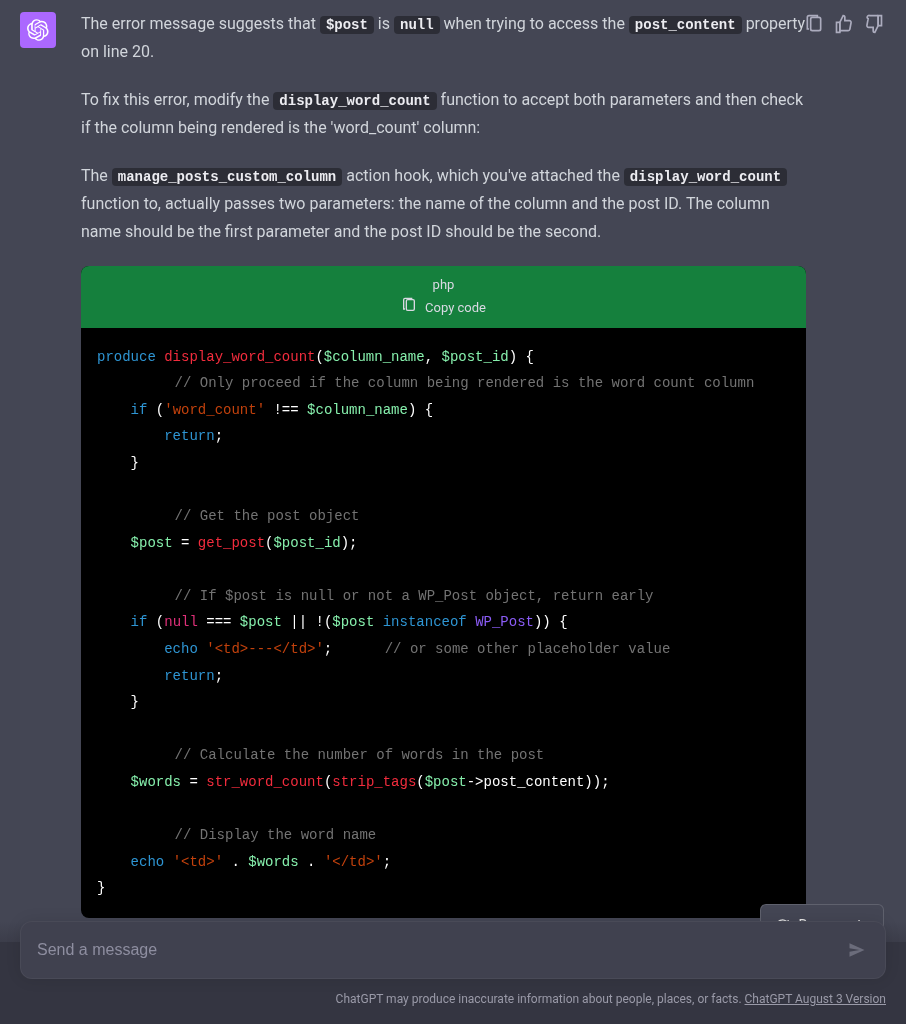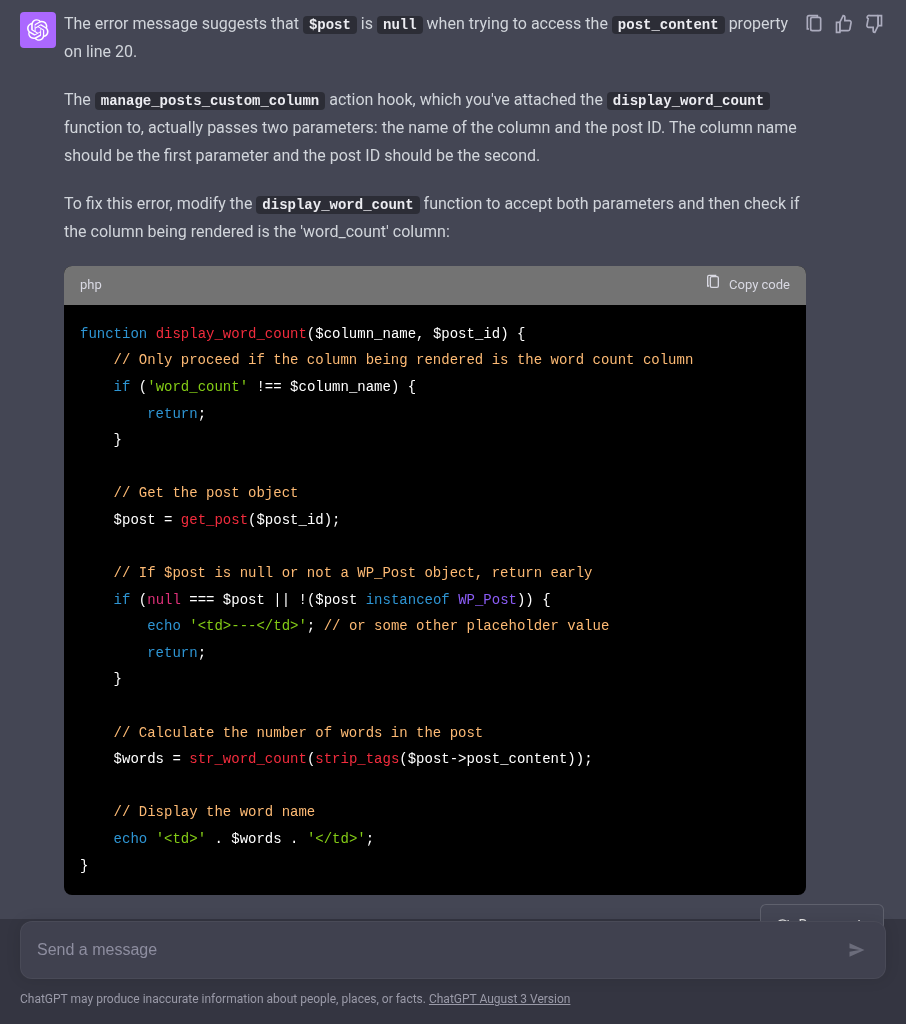--- a/index.html
+++ b/index.html
@@ -11,21 +11,21 @@
       line-height: 1.75;
       width: 906px;
       height: 1024px;
       overflow: hidden;
       position: relative;
     }
     .message-row {
       background: #444654;
       padding: 10px 20px 24px;
       display: flex;
-      gap: 8px;
+      gap: 25px;
     }
     .avatar {
       width: 36px;
       height: 36px;
       border-radius: 4px;
       background: #ab68ff;
       display: flex;
       align-items: center;
       justify-content: center;
       flex-shrink: 0;
@@ -60,50 +60,51 @@
       color: #acacbe;
       cursor: pointer;
     }
     .code-block {
       background: #000;
       border-radius: 8px;
       overflow: hidden;
       margin-top: 12px;
     }
     .code-header {
-      background: #737373;
+      background: #15803d;
       display: flex;
       justify-content: space-between;
       align-items: center;
       padding: 8px 16px;
       font-size: 13px;
       color: #d9d9e3;
+      flex-direction: column;
     }
     .copy-btn {
       display: flex;
       align-items: flex-start;
       gap: 8px;
       color: #d9d9e3;
       cursor: pointer;
       font-size: 13px;
     }
     .copy-btn svg { width: 16px; height: 16px; }
     pre {
       padding: 16px;
       overflow-x: auto;
       font-family: "SFMono-Regular", Consolas, "Liberation Mono", Menlo, monospace;
       font-size: 14px;
       line-height: 1.9;
       color: #fff;
     }
     .tok-kw { color: #2e95d3; }
     .tok-fn { color: #f22c3d; }
-    .tok-var { color: #ffffff; }
-    .tok-cm { color: #fdba74; }
-    .tok-str { color: #84cc16; }
+    .tok-var { color: #86efac; }
+    .tok-cm { color: #737373; margin-left: 44px; }
+    .tok-str { color: #c2410c; }
     .tok-num { color: #df3079; }
     .tok-cls { color: #8b5cf6; }
     .input-bar-wrap {
       position: absolute;
       bottom: 0; left: 0; right: 0;
       padding: 0 20px 14px;
       background: linear-gradient(180deg, rgba(52,53,65,0) 0%, #343541 40%);
     }
     .input-bar {
       position: relative;
@@ -145,59 +146,59 @@
       color: #e5e5e5;
       display: flex;
       align-items: center;
       gap: 8px;
       font-size: 14px;
       cursor: pointer;
       margin-top: 39px;
     }
     .regenerate-btn svg { width: 15px; height: 15px; }
     .footer-note {
-      text-align: left;
+      text-align: right;
       font-size: 12px;
       color: #9a9aa8;
       margin-top: 10px;
     }
     .footer-note .link { text-decoration: underline; cursor: pointer; }
   </style>
 </head>
 <body>
 
 <div class="message-row">
   <div class="avatar">
     <svg viewBox="0 0 41 41" fill="#fff">
         <path d="M37.5 16.8c.9-2.7.6-5.7-.9-8.1-2.2-3.9-6.7-5.9-11-5C23.7 1.5 20.9.2 18 .3c-4.5-.1-8.4 2.8-9.8 7C5.4 7.9 3 9.6 1.5 12.1c-2.3 3.8-1.7 8.7 1.3 12-1 2.7-.7 5.6.8 8.1 2.2 3.9 6.7 5.9 11 5 1.9 2.2 4.7 3.4 7.6 3.4 4.5.1 8.5-2.8 9.8-7 2.8-.6 5.2-2.3 6.7-4.8 2.3-3.9 1.8-8.8-1.2-12zM22.2 38c-1.8 0-3.5-.6-4.9-1.7l.2-.1 8.1-4.7c.4-.2.7-.7.7-1.1v-11.5l3.4 2v9.5c0 4.2-3.3 7.6-7.5 7.6zM5.8 31c-.9-1.5-1.2-3.3-.9-5.1l.2.1 8.1 4.7c.4.2.9.2 1.3 0l9.9-5.7v3.9l-8.2 4.7c-3.6 2.1-8.2.9-10.3-2.7zM3.7 13.4c.9-1.5 2.3-2.7 4-3.3v9.7c0 .5.3.9.7 1.1l9.9 5.7-3.4 2-8.1-4.7c-3.6-2.1-4.9-6.8-2.8-10.5h-.3zm28 6.5l-9.9-5.7 3.4-2 8.1 4.7c3.6 2.1 4.9 6.8 2.8 10.4-.9 1.5-2.3 2.7-4 3.3v-9.7c0-.5-.3-.9-.7-1.1l.3.1zm3.4-5.1l-.2-.1-8.1-4.7c-.4-.2-.9-.2-1.3 0l-9.9 5.7v-3.9l8.2-4.7c3.6-2.1 8.3-.8 10.3 2.8.9 1.5 1.2 3.3.9 5l.1-.1zM14.2 21.8l-3.4-2v-9.5c0-4.2 3.4-7.6 7.6-7.6 1.8 0 3.5.6 4.8 1.8l-.2.1-8.1 4.7c-.4.2-.7.7-.7 1.1v11.4zm1.9-4l4.4-2.5 4.4 2.5v5.1l-4.4 2.5-4.4-2.5v-5.1z"></path>
       </svg>
   </div>
   <div class="content">
     <p>
       <span>The error message suggests that </span><code class="inline-code">$post</code><span> is </span><code class="inline-code">null</code><span> when trying to access the </span><code class="inline-code">post_content</code><span> property on line 20.</span>
     </p>
     <p>
-      <span>The </span><code class="inline-code">manage_posts_custom_column</code><span> action hook, which you've attached the </span><code class="inline-code">display_word_count</code><span> function to, actually passes two parameters: the name of the column and the post ID. The column name should be the first parameter and the post ID should be the second.</span>
+      <span>To fix this error, modify the </span><code class="inline-code">display_word_count</code><span> function to accept both parameters and then check if the column being rendered is the 'word_count' column:</span>
     </p>
     <p>
-      <span>To fix this error, modify the </span><code class="inline-code">display_word_count</code><span> function to accept both parameters and then check if the column being rendered is the 'word_count' column:</span>
+      <span>The </span><code class="inline-code">manage_posts_custom_column</code><span> action hook, which you've attached the </span><code class="inline-code">display_word_count</code><span> function to, actually passes two parameters: the name of the column and the post ID. The column name should be the first parameter and the post ID should be the second.</span>
     </p>
 
     <div class="code-block">
       <div class="code-header">
         <span>php</span>
         <div class="copy-btn">
           <svg viewBox="0 0 24 24" fill="none" stroke="currentColor" stroke-width="2">
               <rect x="8" y="4" width="12" height="16" rx="2"></rect>
               <path d="M16 4V2H6a2 2 0 0 0-2 2v14h2"></path>
             </svg>
           <span>Copy code</span>
         </div>
       </div>
-      <pre><span class="tok-kw">function</span> <span class="tok-fn">display_word_count</span>(<span class="tok-var">$column_name</span>, <span class="tok-var">$post_id</span>) {
+      <pre><span class="tok-kw">produce</span> <span class="tok-fn">display_word_count</span>(<span class="tok-var">$column_name</span>, <span class="tok-var">$post_id</span>) {
     <span class="tok-cm">// Only proceed if the column being rendered is the word count column</span>
     <span class="tok-kw">if</span> (<span class="tok-str">'word_count'</span> !== <span class="tok-var">$column_name</span>) {
         <span class="tok-kw">return</span>;
     }
 
     <span class="tok-cm">// Get the post object</span>
     <span class="tok-var">$post</span> = <span class="tok-fn">get_post</span>(<span class="tok-var">$post_id</span>);
 
     <span class="tok-cm">// If $post is null or not a WP_Post object, return early</span>
     <span class="tok-kw">if</span> (<span class="tok-num">null</span> === <span class="tok-var">$post</span> || !(<span class="tok-var">$post</span> <span class="tok-kw">instanceof</span> <span class="tok-cls">WP_Post</span>)) {

